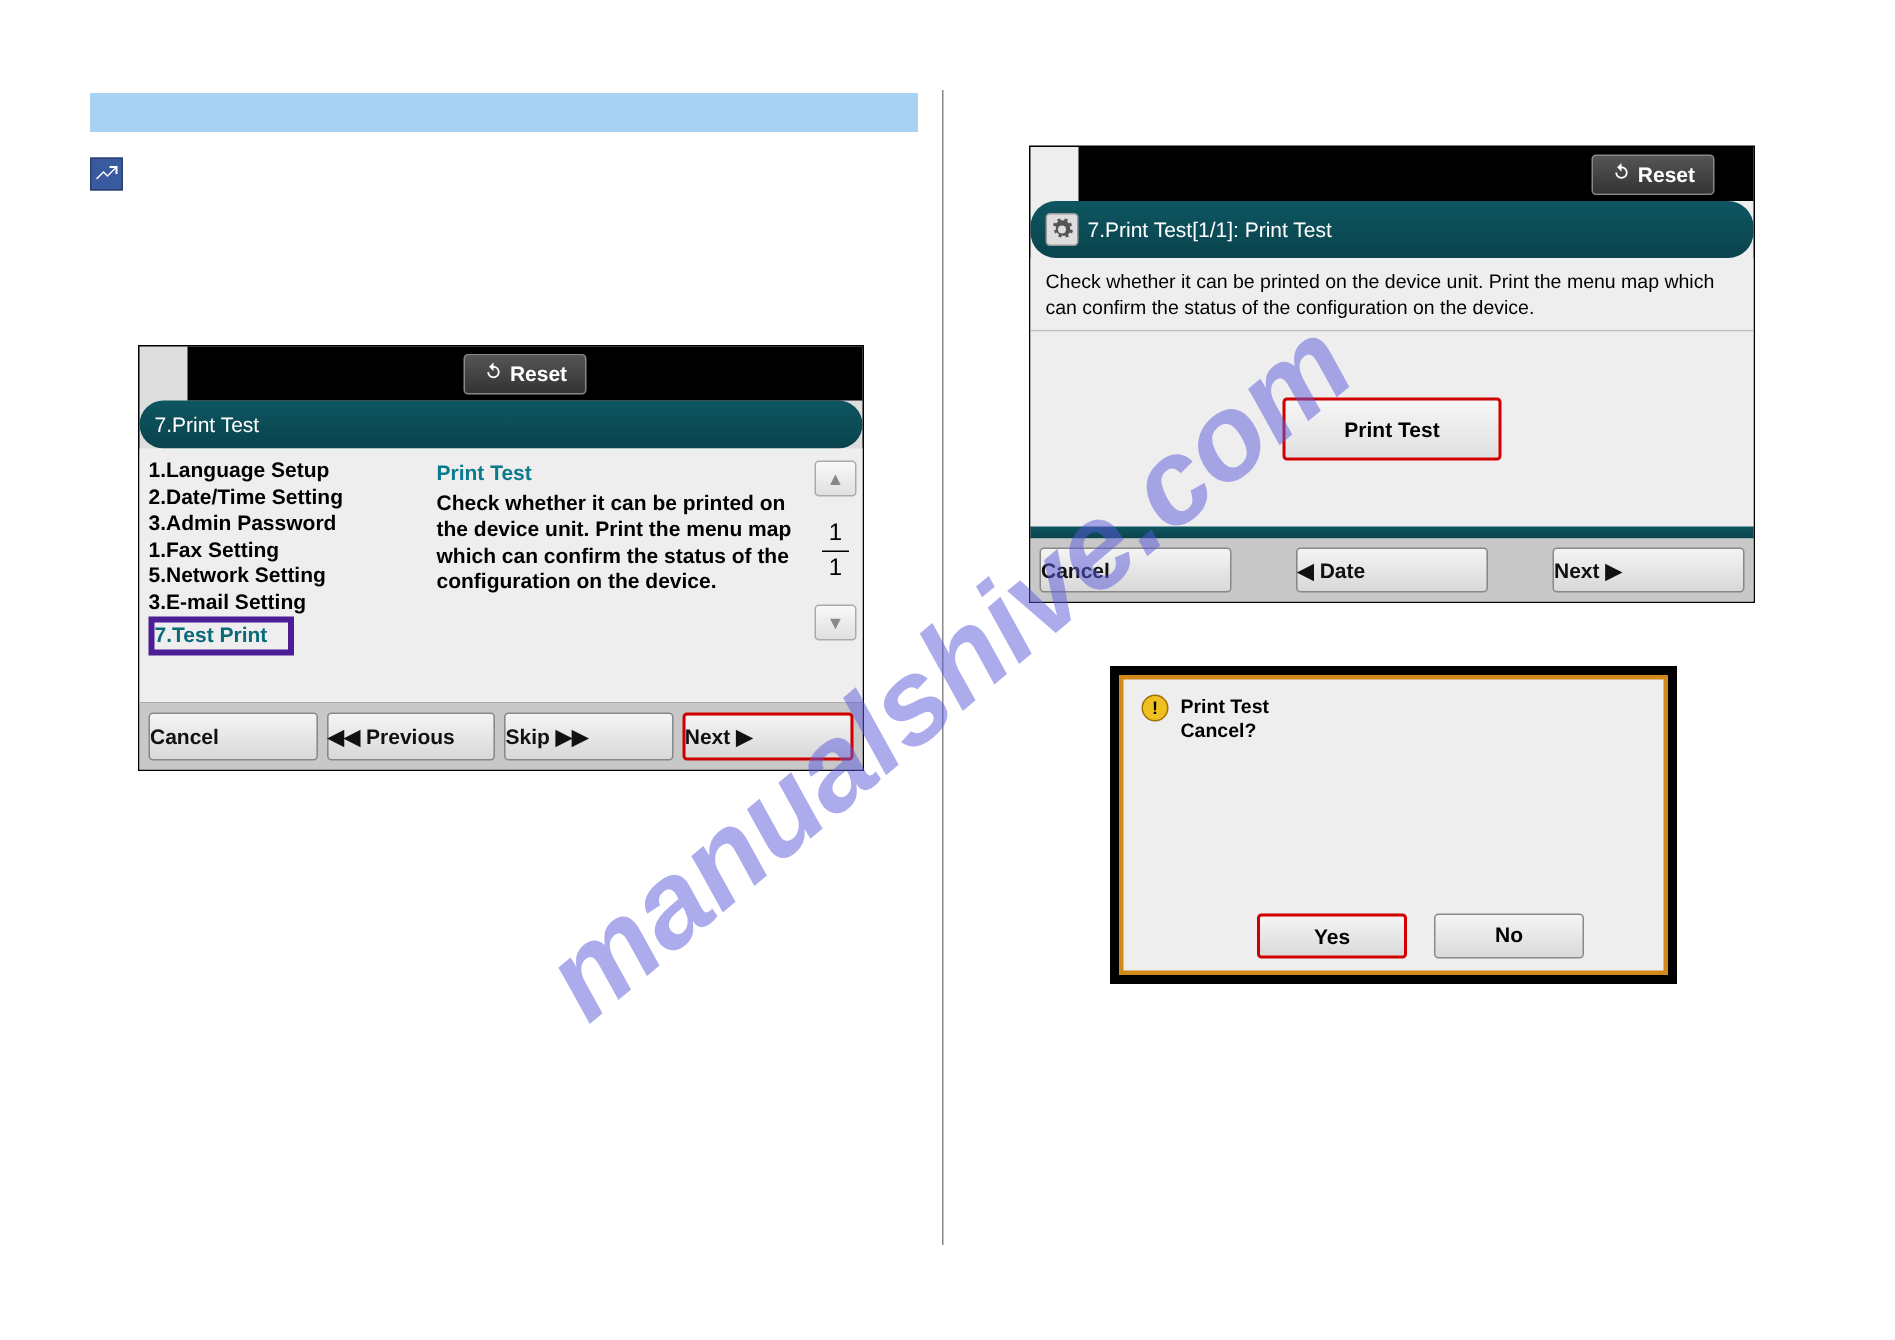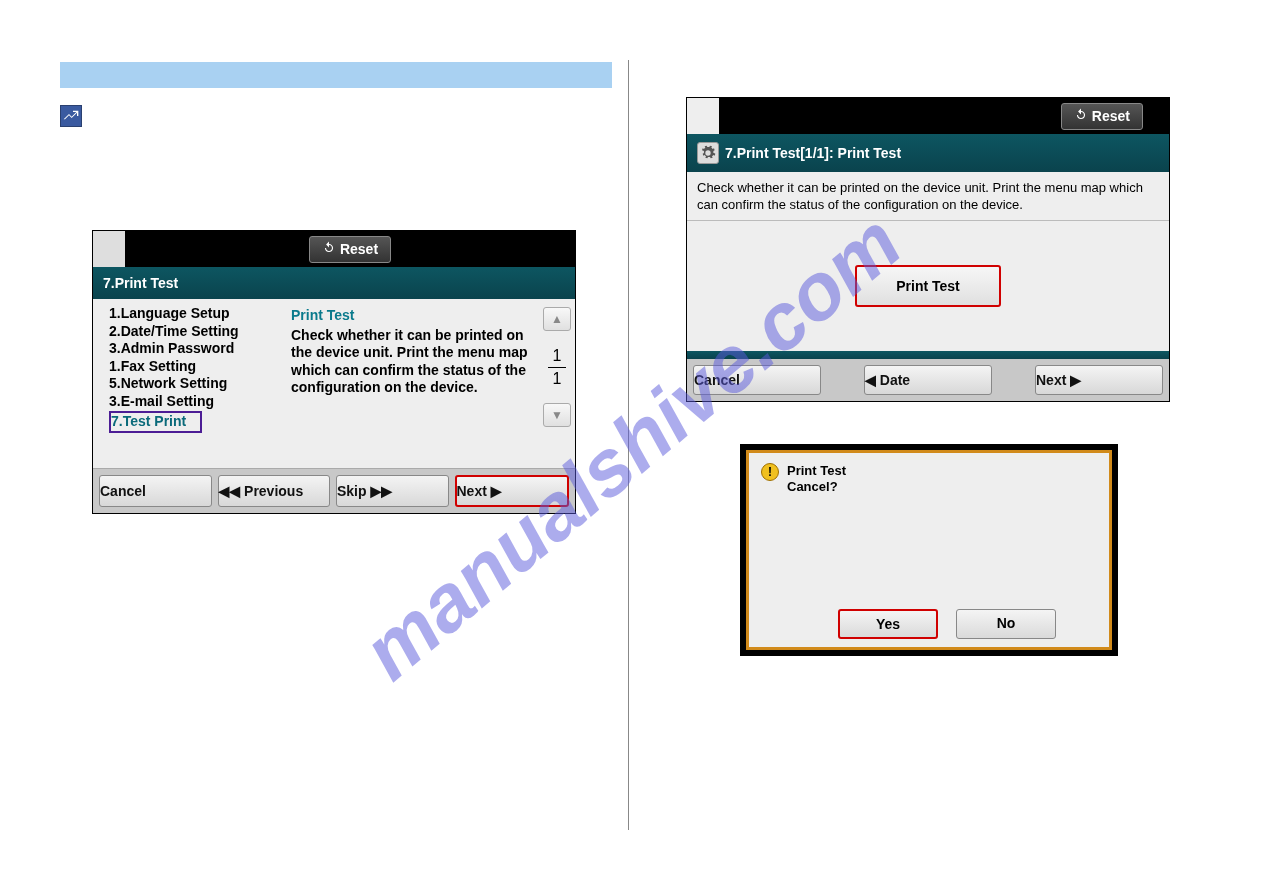--- a/index.html
+++ b/index.html
@@ -80,42 +80,43 @@
     font-weight: bold;
     padding: 4px 12px;
     display: flex;
     align-items: center;
     gap: 4px;
   }
   .reset-btn svg { width: 14px; height: 14px; }
   .tealbar {
     background: linear-gradient(#0d5661, #0a434d);
     color: #fff;
-    font-weight: bold;
+    font-weight: normal;
     padding: 8px 10px;
     display: flex;
     align-items: center;
     gap: 6px;
+    border-radius: 17px;
   }
   .shot1-body {
     display: flex;
     background: #eeeeee;
     min-height: 170px;
     border-bottom: 1px solid #aaa;
   }
   .menu-list {
     width: 190px;
-    padding: 6px 16px;
+    padding: 6px 6px;
     font-weight: bold;
     color: #000;
     line-height: 1.25;
   }
   .menu-list .selected {
     display: inline-block;
-    border: 2px solid #4c1d95;
+    border: 4px solid #4c1d95;
     color: #0a6a7a;
     padding: 0 14px 0 0;
     margin-top: 1px;
   }
   .desc-pane {
     flex: 1;
     padding: 8px 8px;
     font-weight: bold;
     color: #000;
     line-height: 1.25;

